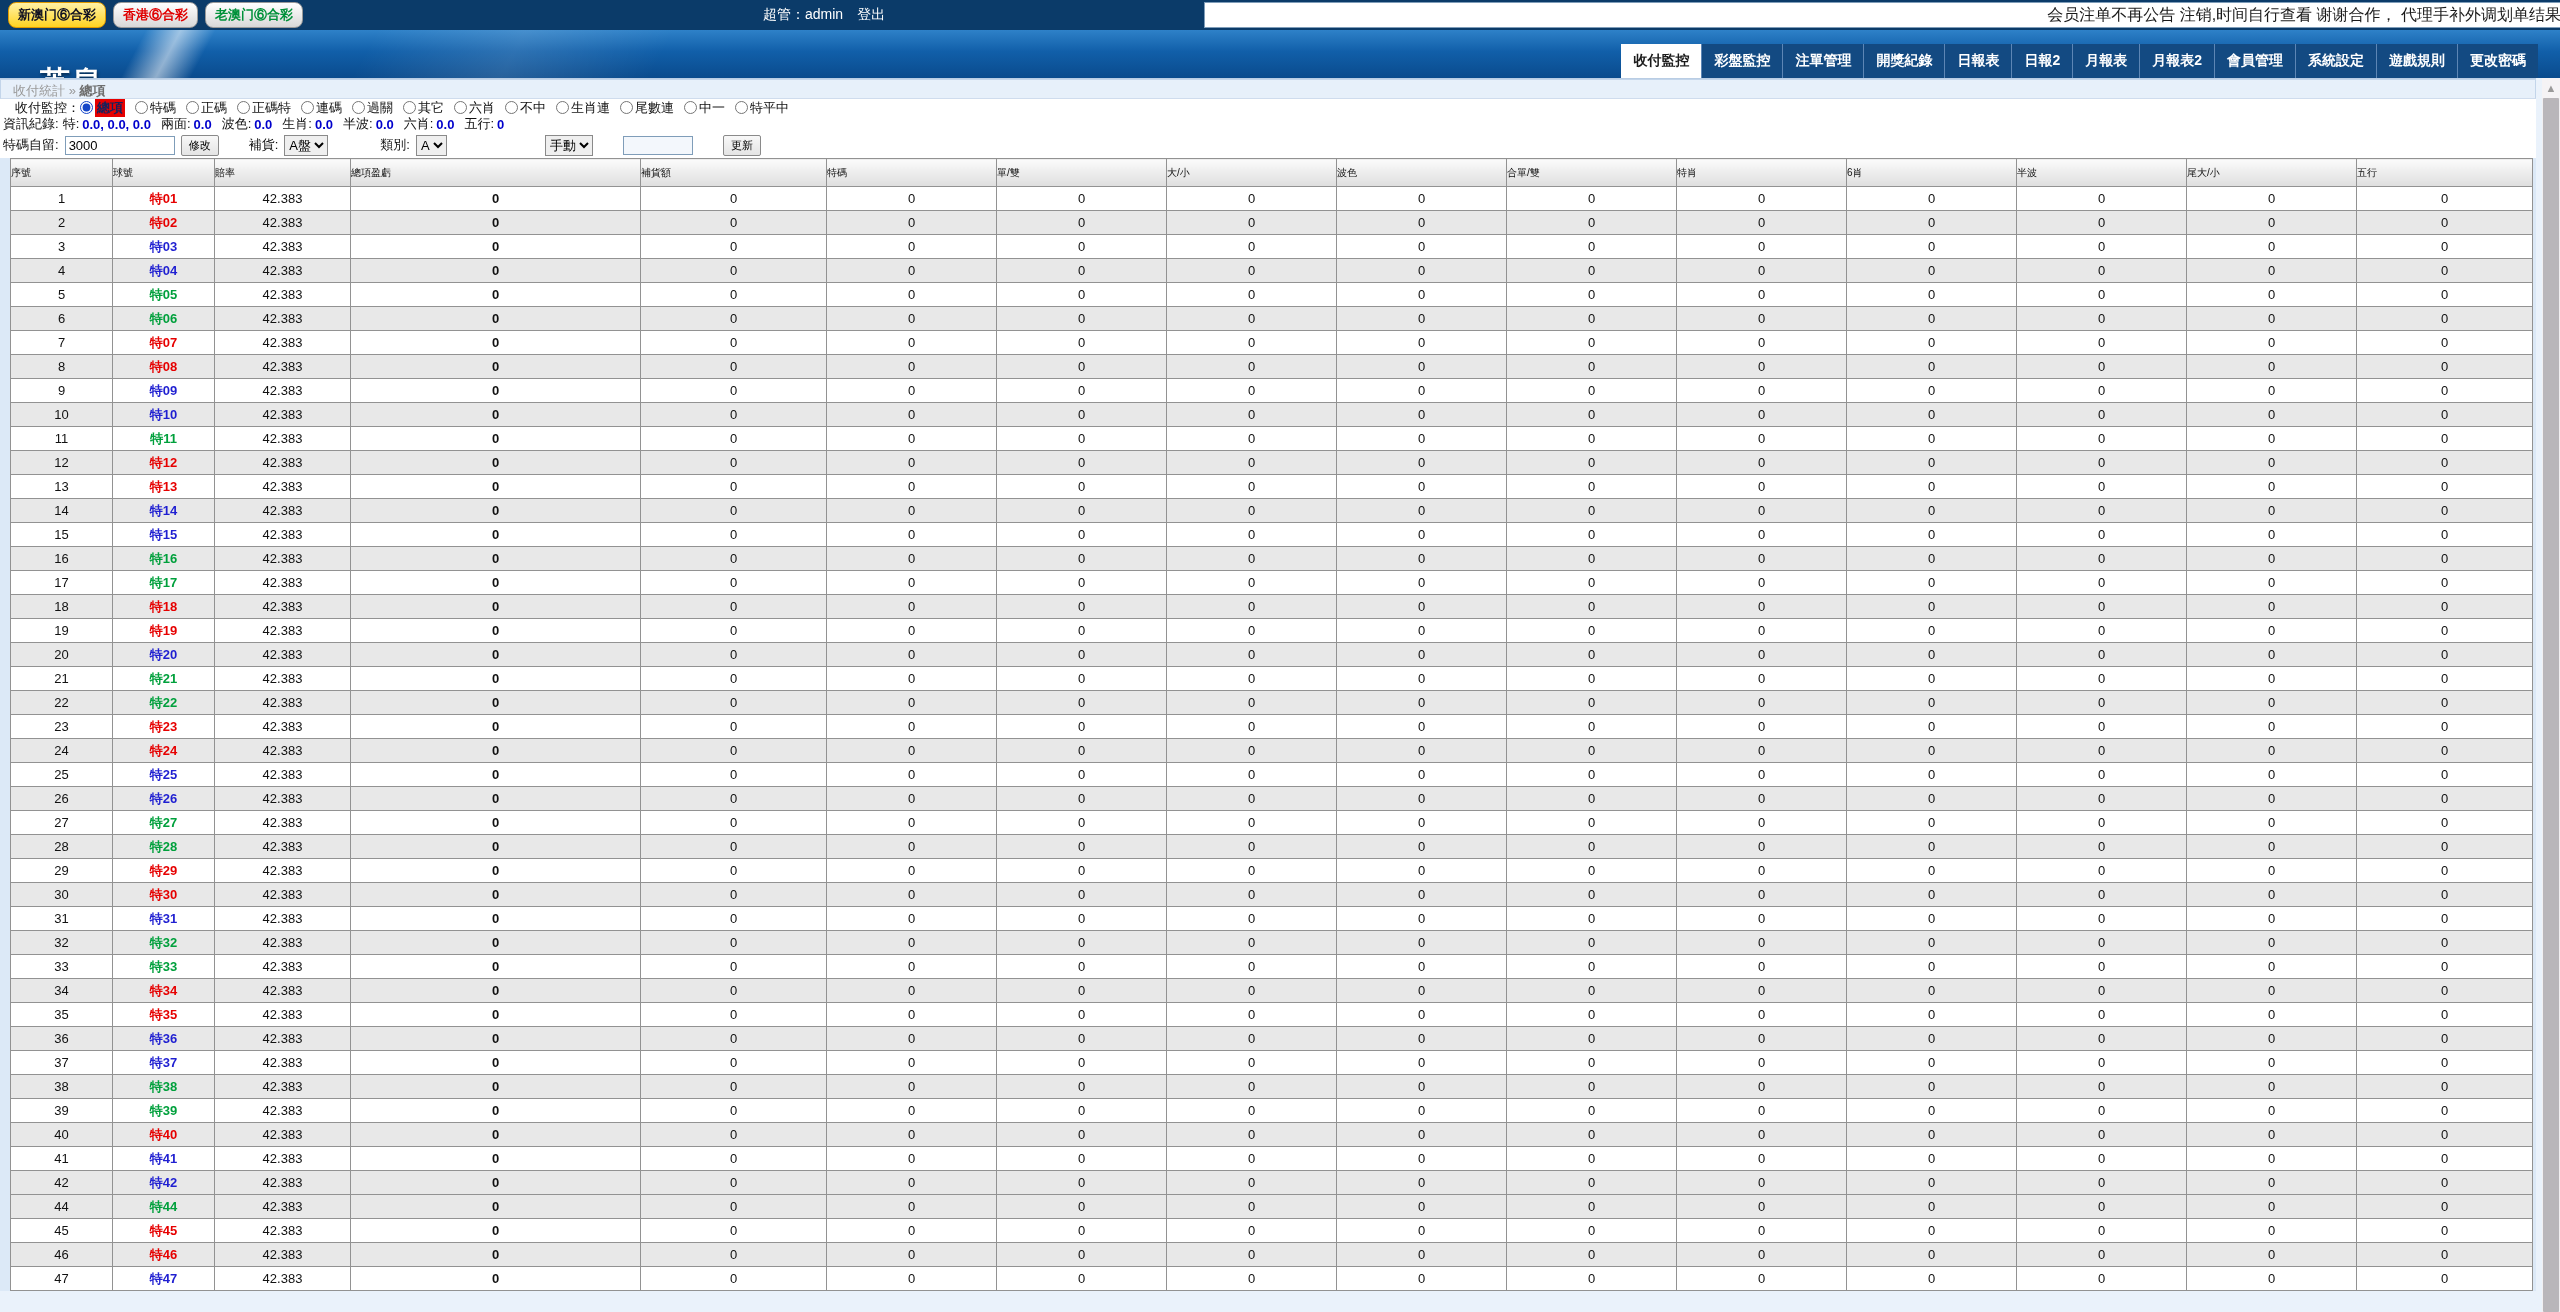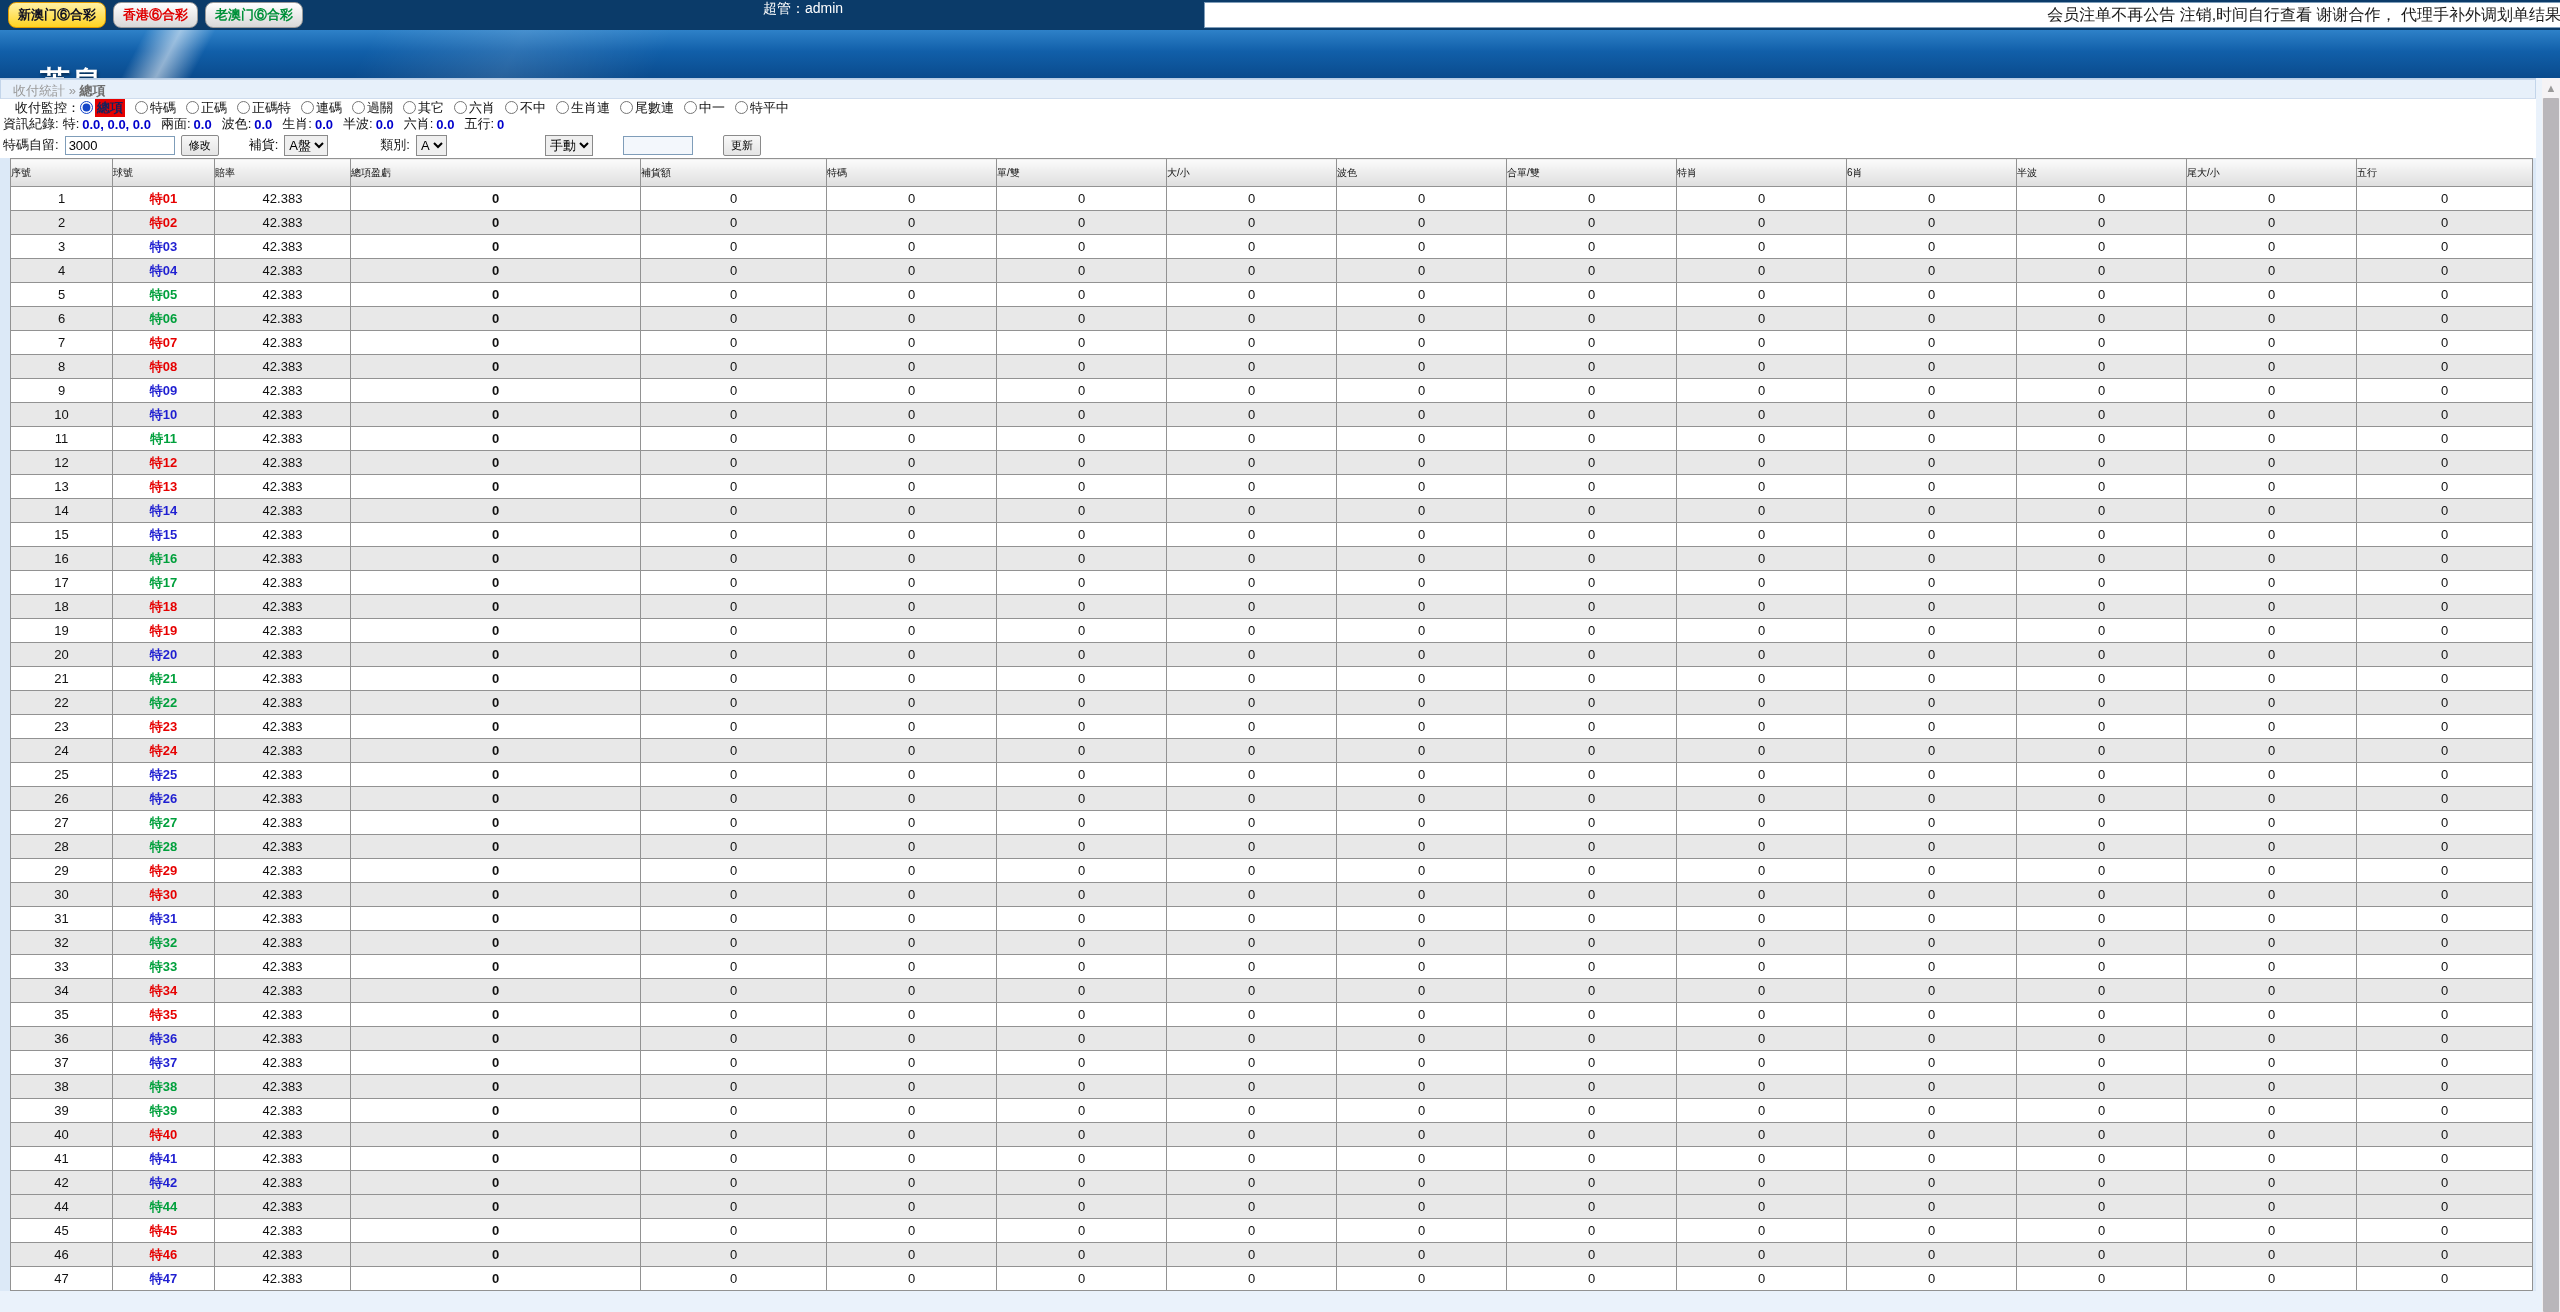--- a/index.html
+++ b/index.html
@@ -14,21 +14,21 @@
   .lot-btn { height:26px; padding:2px 9px; font-size:13px; font-weight:bold;
              border-radius:8px; cursor:pointer; white-space:nowrap; }
   .lot-btn.yellow { background:linear-gradient(#fff2a6,#ffd321);
                     border:1px solid #e09a00; color:#112; }
   .lot-btn.red   { background:linear-gradient(#ffffff,#d8d8d8);
                    border:1px solid #9a9a9a; color:#e00000; }
   .lot-btn.green { background:linear-gradient(#ffffff,#d8d8d8);
                    border:1px solid #9a9a9a; color:#00913a; }
   .admin-area { position:absolute; left:763px; top:0; height:30px;
                 display:flex; align-items:center; gap:14px;
-                color:#ffffff; font-size:14px;flex-direction:column; }
+                color:#ffffff; font-size:14px; }
   .logout { color:#ffffff; text-decoration:none; cursor:pointer; }
   .notice-box { position:absolute; left:1204px; top:2px; width:1460px; height:26px;
                 background:#ffffff; border:1px solid #7f9db9;
                 font-size:16px; color:#1a1a1a; line-height:24px;
                 text-align:right; padding-right:6px; overflow:hidden; white-space:nowrap; }
 
   
   .logoband { position:absolute; top:30px; left:0; width:2560px; height:48px;
               background:linear-gradient(180deg,#2e81c8 0%,#115fa9 45%,#0a4b8d 100%);
               overflow:hidden; }
@@ -109,20 +109,34 @@
     <span>超管：admin</span>
     <a class="logout">登出</a>
   </div>
   <div class="notice-box">会员注单不再公告 注销,时间自行查看 谢谢合作， 代理手补外调划单结果以报表为准！</div>
 </div>
 
 <div class="logoband">
   <div class="streak"></div>
   <div class="streak2"></div>
   <div class="logo">英皇</div>
+  <div class="tabs" id="mainTabs">
+      <div class="tab active">收付監控</div>
+      <div class="tab">彩盤監控</div>
+      <div class="tab">注單管理</div>
+      <div class="tab">開獎紀錄</div>
+      <div class="tab">日報表</div>
+      <div class="tab">日報2</div>
+      <div class="tab">月報表</div>
+      <div class="tab">月報表2</div>
+      <div class="tab">會員管理</div>
+      <div class="tab">系統設定</div>
+      <div class="tab">遊戲規則</div>
+      <div class="tab">更改密碼</div>
+    </div>
 </div>
 
 <div class="content">
   <div class="breadcrumb">
     <span>收付統計</span>
     <span>»</span>
     <span class="current">總項</span>
   </div>
 
   <div class="filter-row">

